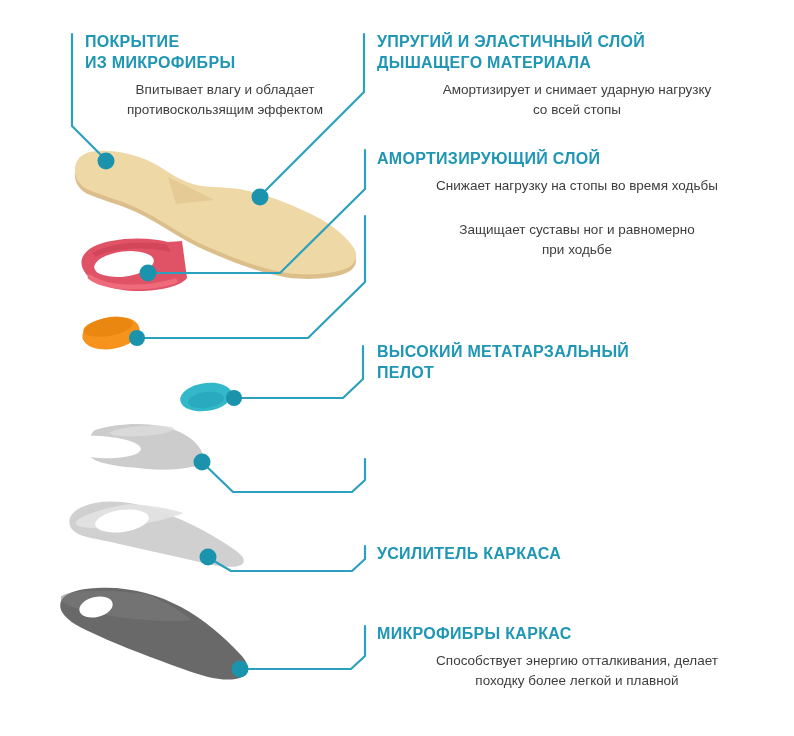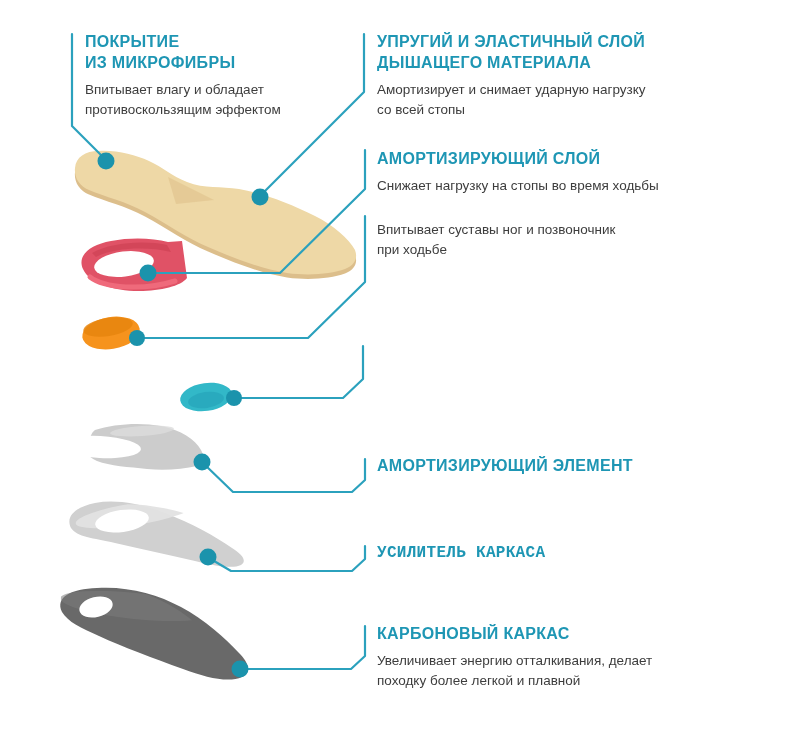--- a/index.html
+++ b/index.html
@@ -8,20 +8,21 @@
     font-family:"Liberation Sans",sans-serif;
   }
   .callout{position:absolute;width:400px;}
   .c-title{
     font-weight:700;font-size:16px;line-height:21px;color:#1e96b4;
     letter-spacing:.3px;white-space:pre-line;
   }
   .c-desc{
     margin-top:7px;font-size:13.5px;line-height:20px;color:#3d3d3d;
     white-space:pre-line;
+    text-align:center;
   }
   svg{position:absolute;left:0;top:0;}
 </style>
 </head>
 <body>
 
 <div id="stage">
 
   <svg width="794" height="736" viewBox="0 0 794 736">
     <defs>
@@ -113,34 +114,35 @@
   </div>
 
   <div class="callout" style="left:377px;top:31px;">
     <div class="c-title">УПРУГИЙ И ЭЛАСТИЧНЫЙ СЛОЙ
 ДЫШАЩЕГО МАТЕРИАЛА</div>
     <div class="c-desc">Амортизирует и снимает ударную нагрузку
 со всей стопы</div>
   </div>
 
   <div class="callout" style="left:377px;top:213px;">
-    <div class="c-desc">Впитывает суставы ног и позвоночник
+    <div class="c-desc">Защищает суставы ног и равномерно
 при ходьбе</div>
   </div>
 
   <div class="callout" style="left:377px;top:341px;">
+    <div class="c-title">ВЫСОКИЙ МЕТАТАРЗАЛЬНЫЙ
+ПЕЛОТ</div>
   </div>
 
   <div class="callout" style="left:377px;top:455px;">
-    <div class="c-title">АМОРТИЗИРУЮЩИЙ ЭЛЕМЕНТ</div>
   </div>
 
-  <div class="callout" style="left:377px;top:543px;font-family:Liberation Mono, monospace;">
+  <div class="callout" style="left:377px;top:543px;">
     <div class="c-title">УСИЛИТЕЛЬ КАРКАСА</div>
   </div>
 
   <div class="callout" style="left:377px;top:623px;">
-    <div class="c-title">КАРБОНОВЫЙ КАРКАС</div>
-    <div class="c-desc">Увеличивает энергию отталкивания, делает
+    <div class="c-title">МИКРОФИБРЫ КАРКАС</div>
+    <div class="c-desc">Способствует энергию отталкивания, делает
 походку более легкой и плавной</div>
   </div>
 
 </div>
 
 </body></html>

